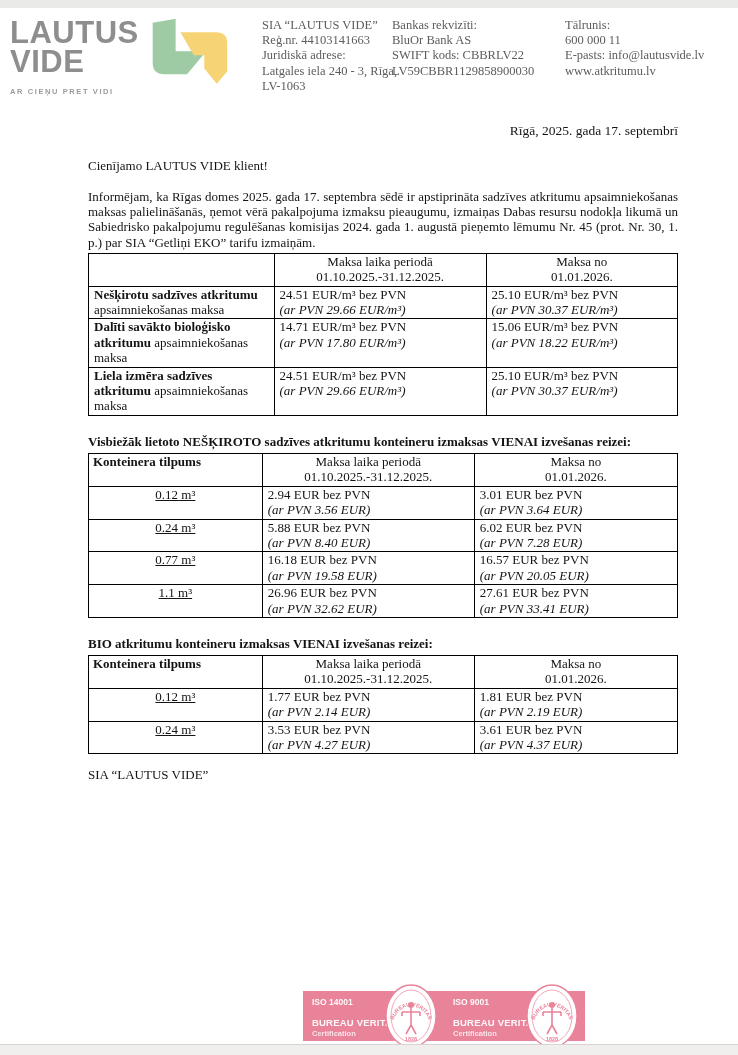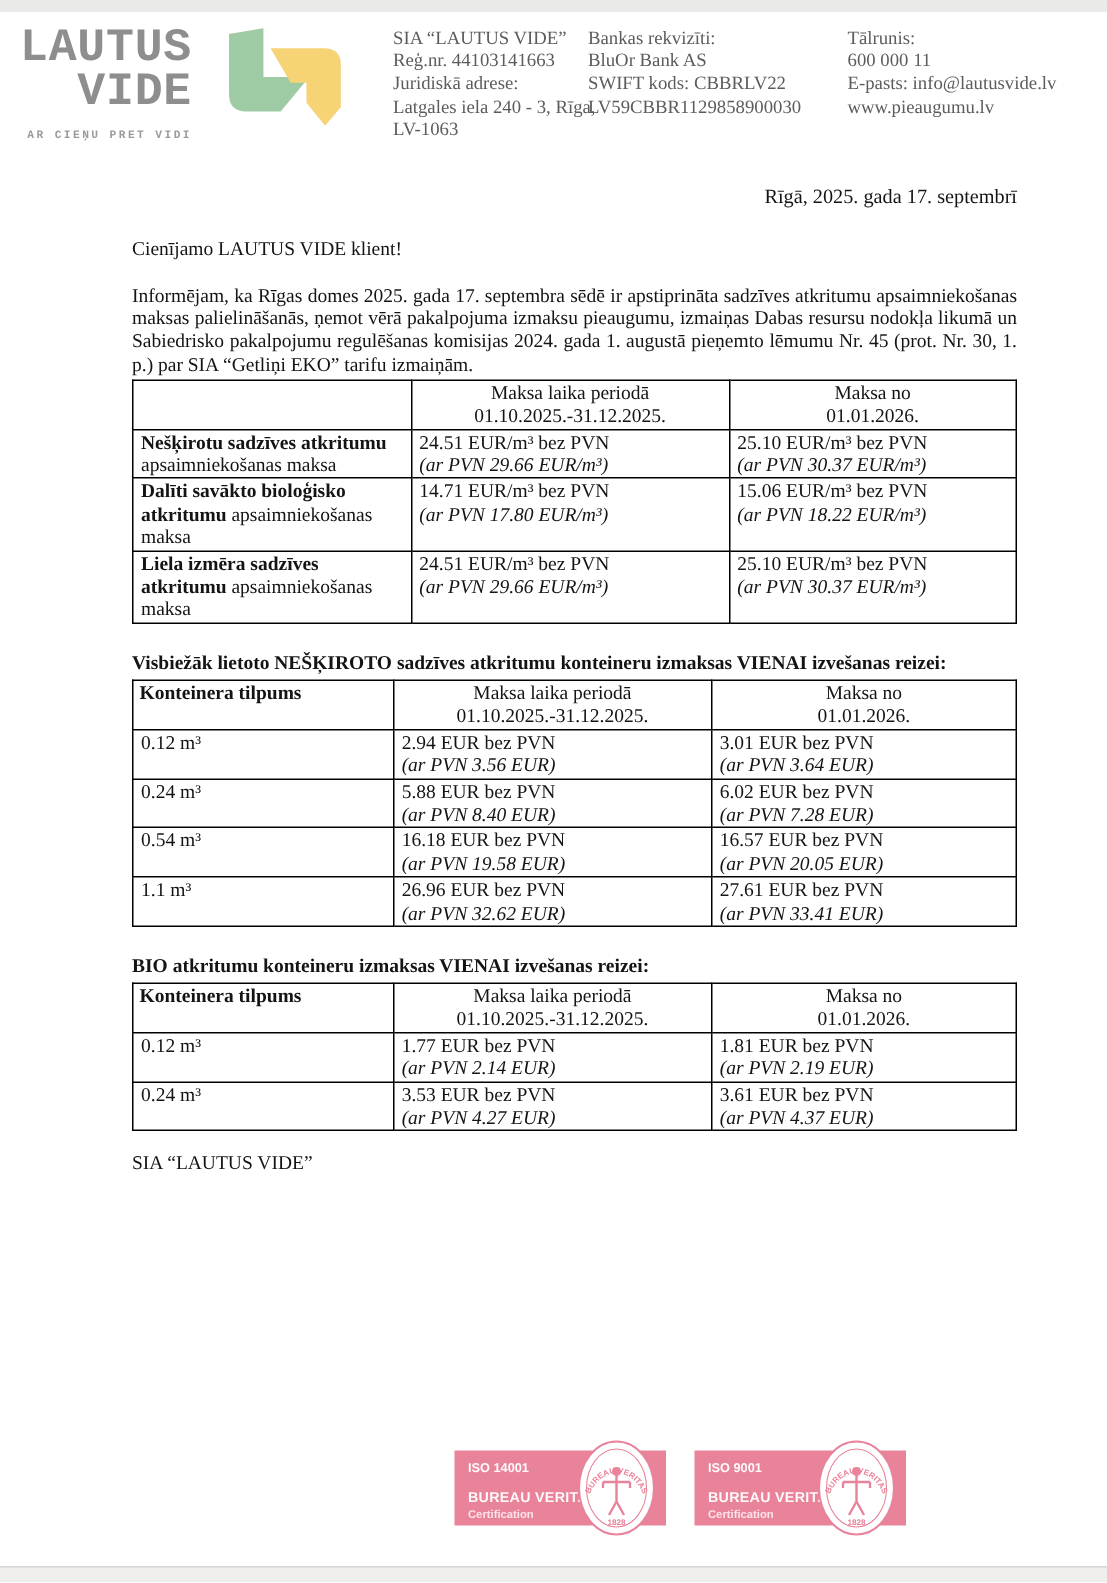--- a/index.html
+++ b/index.html
@@ -8,22 +8,22 @@
     width:738px; height:1055px; position:relative; overflow:hidden;
     background:#ffffff; color:#141414;
     font-family:"Liberation Serif", serif; font-size:13px;
   }
   .top-band { height:8px; background:#eaeae8; }
   .bottom-band { position:absolute; left:0; right:0; bottom:0; height:11px;
     background:#f0efed; border-top:1px solid #d6d5d2; }
 
   
   .letterhead { position:relative; height:100px; }
-  .logo-block { position:absolute; left:10px; top:10px; width:118px; text-align:right;
-    font-family:Liberation Mono, monospace; font-weight:bold; color:#8e8e8e; }
+  .logo-block { position:absolute; left:10px; top:10px; width:118px; text-align:left;
+    font-family:Liberation Sans, sans-serif; font-weight:bold; color:#8e8e8e; }
   .logo-line { font-size:31px; line-height:29px; letter-spacing:.5px; }
   .logo-tagline { font-size:7.5px; letter-spacing:1.6px; color:#9b9b9b; margin-top:11px; }
   .logo-mark { position:absolute; left:141px; top:8px; }
   .hcol { position:absolute; top:10px; font-size:12.5px; line-height:15.2px; color:#5c5c5c; }
   .hcol1 { left:262px; width:146px; }
   .hcol2 { left:392px; width:156px; }
   .hcol3 { left:565px; width:168px; }
 
   
   .content { margin:0 60px 0 88px; }
@@ -31,25 +31,25 @@
   .salutation { margin-top:19px; }
   .intro { margin-top:15px; text-align:justify; line-height:15.2px; }
   .emphasis { margin-top:14px; font-weight:bold; text-align:justify; line-height:15.2px; }
   .section-heading { font-weight:bold; margin-top:18px; }
   .closing { margin-top:13px; line-height:15.5px; }
 
   table { width:100%; border-collapse:collapse; margin-top:3px; }
   td { border:1px solid #000; padding:0 5px 1px 5px; vertical-align:top; line-height:15.4px; }
   .th { font-weight:normal; text-align:center; }
   .th-left { font-weight:bold; text-align:left; padding-left:4px; }
-  .vol-cell { text-align:left; }
+  .vol-cell { text-align:center;text-decoration:underline; }
   .price-vat { text-align:left; font-style:italic; }
 
   
-  .badges { position:absolute; top:960px; left:303px; display:flex; gap:19px; }
+  .badges { position:absolute; top:984px; left:303px; display:flex; }
   .badge { position:relative; width:141px; height:64px; }
   .badge-rect { position:absolute; left:0; top:7px; width:141px; height:50px; background:#e9839a; }
   .badge-rect div { font-family:"Liberation Sans", sans-serif; font-weight:bold; }
   .badge-iso { font-size:8.5px; color:rgba(255,255,255,.95); padding:6px 0 0 9px; }
   .badge-brand { font-size:9.5px; color:rgba(255,255,255,.95); padding:10px 0 0 9px; letter-spacing:.2px; }
   .badge-sub { font-size:7.5px; color:rgba(255,255,255,.78); padding:1px 0 0 9px; }
   .badge-emblem { position:absolute; left:82px; top:0; }
 </style>
 </head>
 <body>
@@ -76,21 +76,21 @@
   <div class="hcol hcol2">
     <div>Bankas rekvizīti:</div>
     <div>BluOr Bank AS</div>
     <div>SWIFT kods: CBBRLV22</div>
     <div>LV59CBBR1129858900030</div>
   </div>
   <div class="hcol hcol3">
     <div>Tālrunis:</div>
     <div>600 000 11</div>
     <div>E-pasts: info@lautusvide.lv</div>
-    <div>www.pieaugumu.lv</div>
+    <div>www.atkritumu.lv</div>
   </div>
 </div>
 
 <div class="content">
   <div class="date-line">Rīgā, 2025. gada 17. septembrī</div>
   <div class="salutation">Cienījamo LAUTUS VIDE klient!</div>
   <div class="intro">Informējam, ka Rīgas domes 2025. gada 17. septembra sēdē ir apstiprināta sadzīves atkritumu apsaimniekošanas maksas palielināšanās, ņemot vērā pakalpojuma izmaksu pieaugumu, izmaiņas Dabas resursu nodokļa likumā un Sabiedrisko pakalpojumu regulēšanas komisijas 2024. gada 1. augustā pieņemto lēmumu Nr. 45 (prot. Nr. 30, 1. p.) par SIA “Getliņi EKO” tarifu izmaiņām.</div>
 
   <table>
     <colgroup>
@@ -182,21 +182,21 @@
       <td>
             <div>5.88 EUR bez PVN</div>
             <div class="price-vat">(ar PVN 8.40 EUR)</div>
           </td>
       <td>
             <div>6.02 EUR bez PVN</div>
             <div class="price-vat">(ar PVN 7.28 EUR)</div>
           </td>
     </tr>
     <tr>
-      <td class="vol-cell">0.54 m³</td>
+      <td class="vol-cell">0.77 m³</td>
       <td>
             <div>16.18 EUR bez PVN</div>
             <div class="price-vat">(ar PVN 19.58 EUR)</div>
           </td>
       <td>
             <div>16.57 EUR bez PVN</div>
             <div class="price-vat">(ar PVN 20.05 EUR)</div>
           </td>
     </tr>
     <tr>

